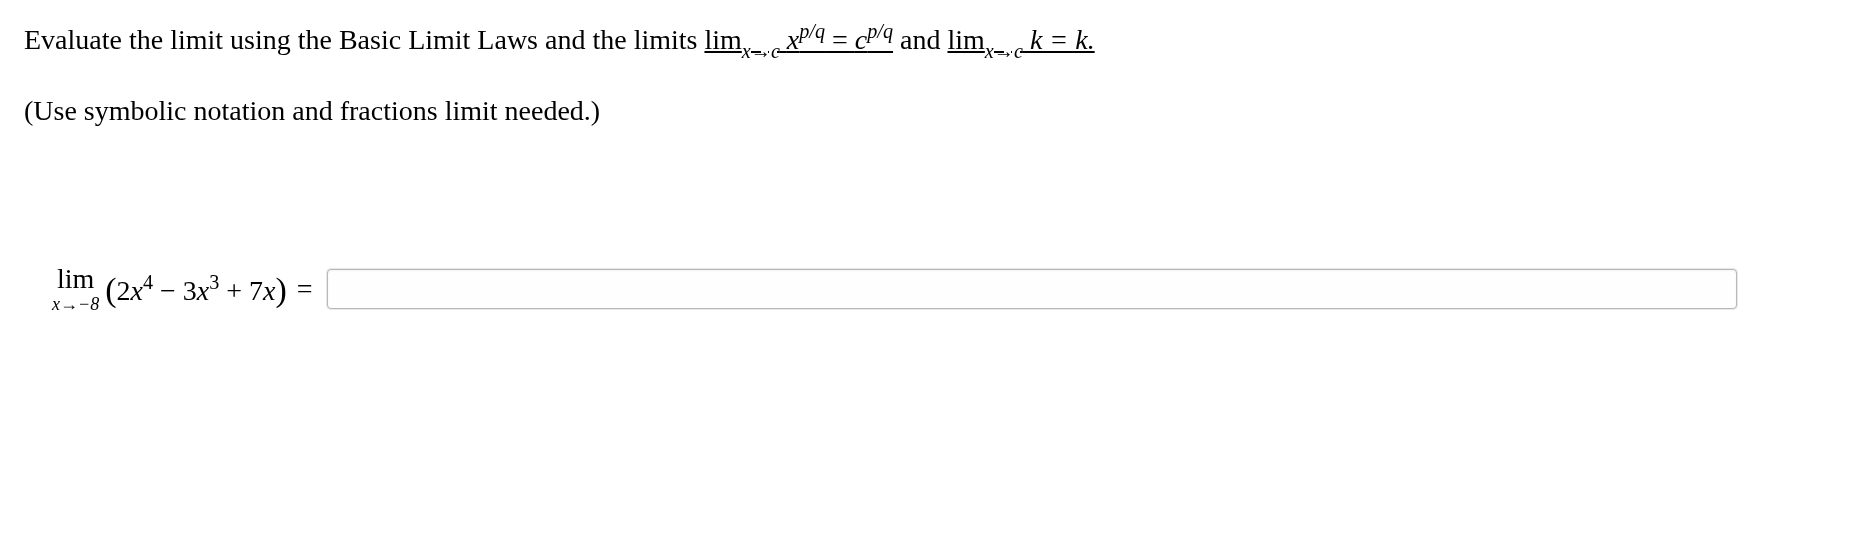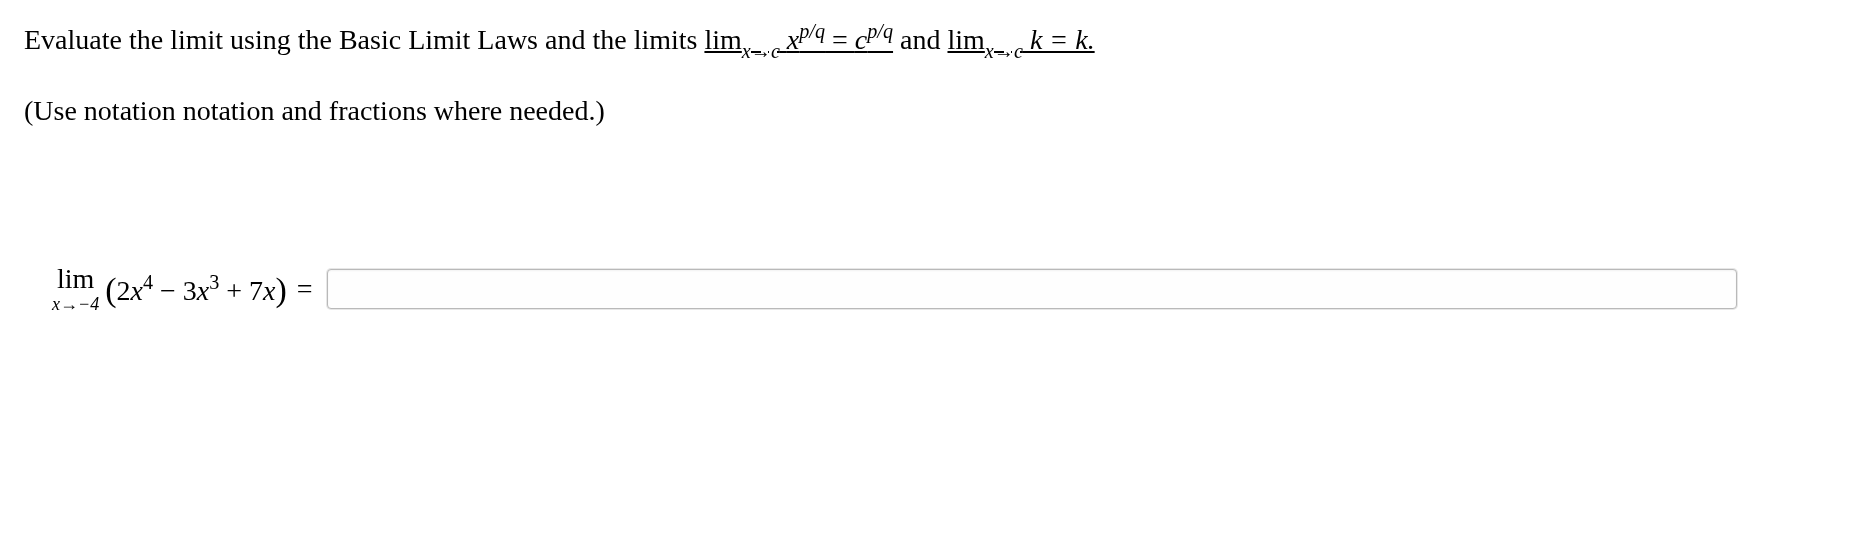--- a/index.html
+++ b/index.html
@@ -92,26 +92,26 @@
 </style>
 </head>
 <body>
 
 <div class="page">
 
   <div class="line1">
     <span>Evaluate the limit using the Basic Limit Laws and the limits </span><span class="math"><span>lim</span><span class="sub italic">x→c</span>&nbsp;<span class="italic">x</span><span class="sup italic">p/q</span><span> = </span><span class="italic">c</span><span class="sup italic">p/q</span></span><span> and </span><span class="math"><span>lim</span><span class="sub italic">x→c</span><span class="italic"> k = k.</span></span>
   </div>
 
-  <div class="line2">(Use notation notation and fractions where needed.)</div>
+  <div class="line2">(Use symbolic notation and fractions limit needed.)</div>
 
   <div class="qrow">
     <span class="limit">
       <div class="limtop">lim</div>
-      <div class="limbot italic">x→−4</div>
+      <div class="limbot italic">x→−8</div>
     </span>
     <span class="expr">
       <span class="bigparen">(</span><span>2</span><span class="italic">x</span><span class="sup">4</span><span> − </span><span>3</span><span class="italic">x</span><span class="sup">3</span><span> + </span><span>7</span><span class="italic">x</span><span class="bigparen">)</span>
     </span>
     <span class="eq"> = </span>
     <input type="text" class="answer-input" value="" style="">
   </div>
 
 </div>
 

